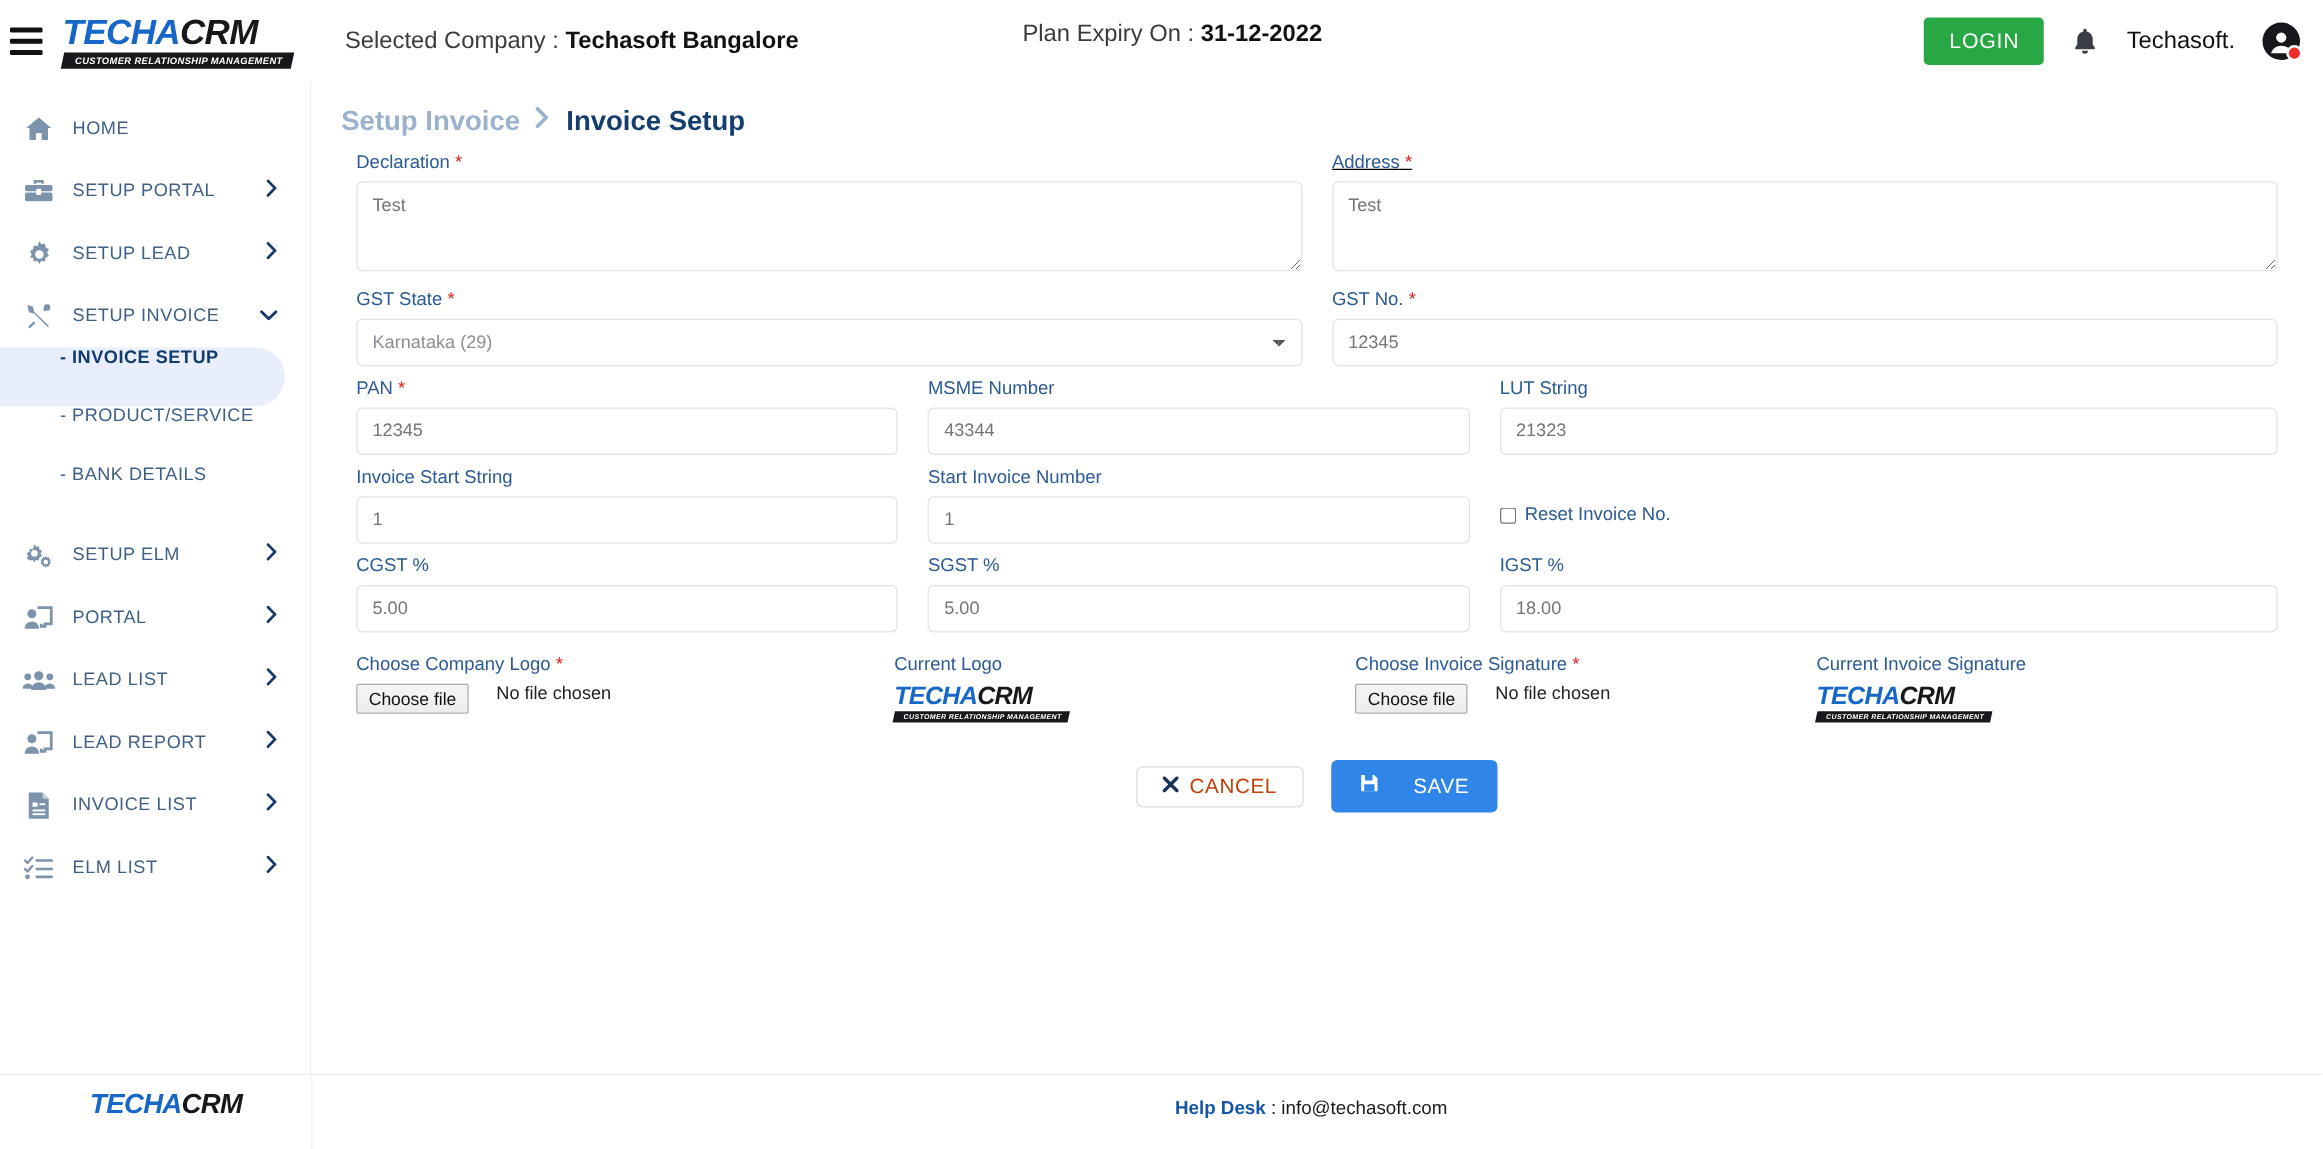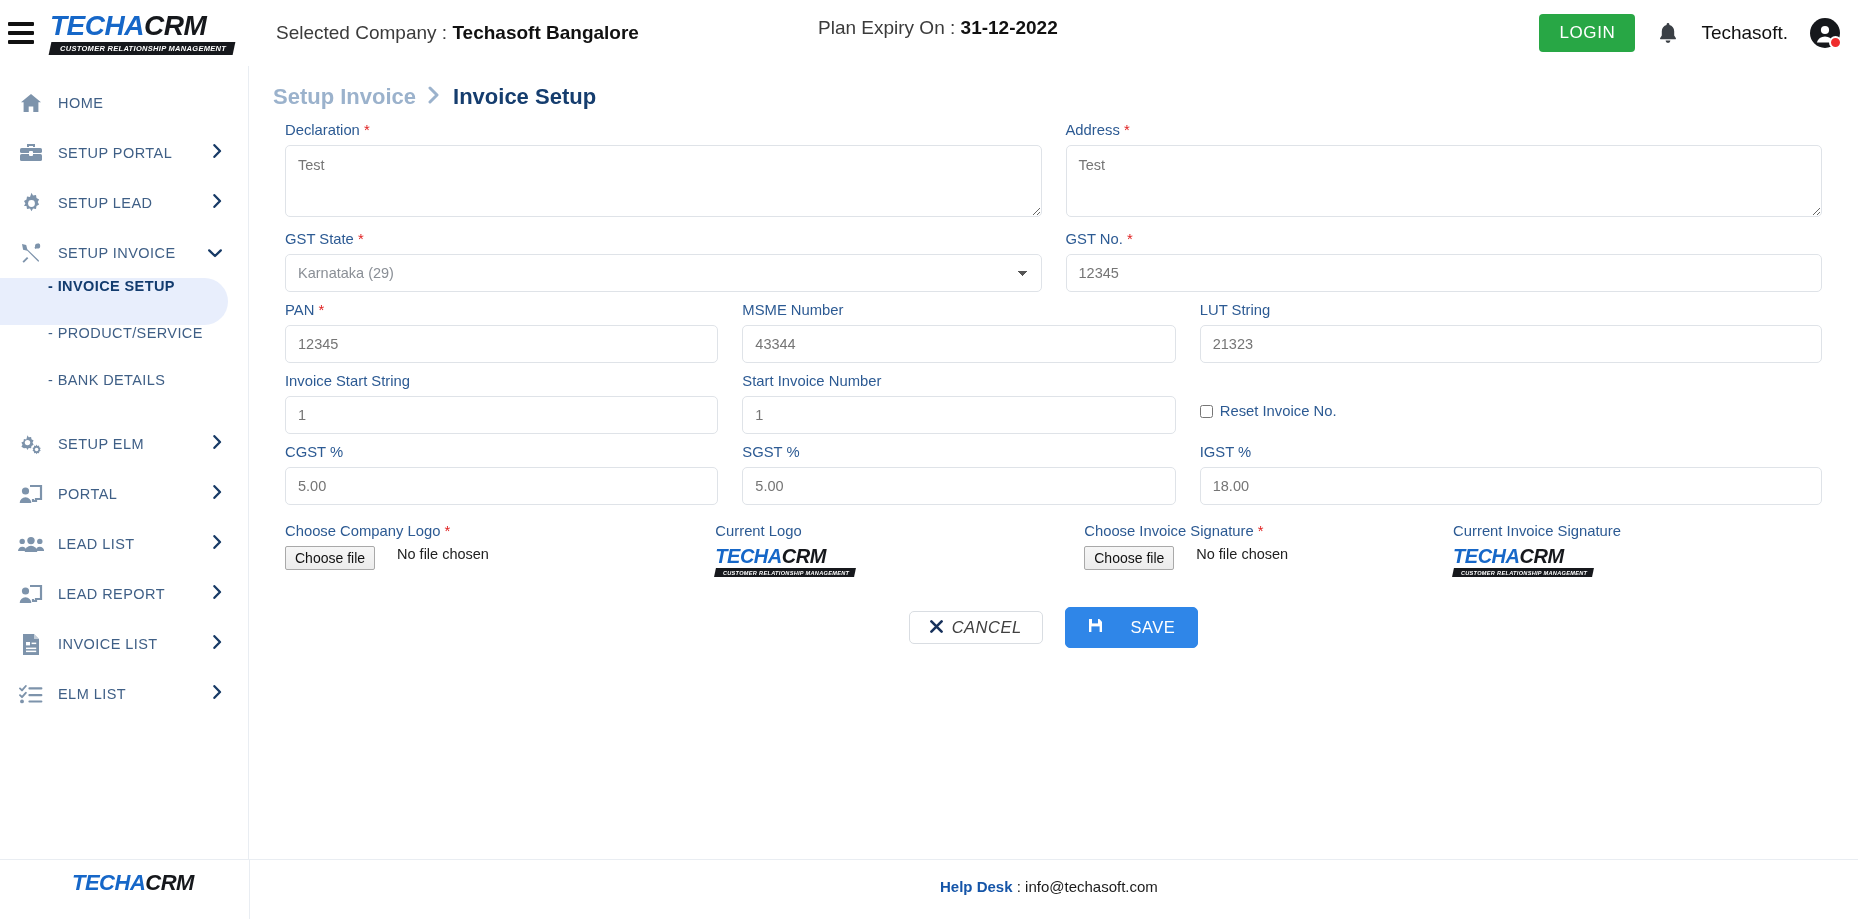--- a/index.html
+++ b/index.html
@@ -220,21 +220,21 @@
     gap: 22px; margin-top: 30px;
   }
   .btn {
     display:flex; align-items:center; gap: 9px;
     font-size: 16.5px; letter-spacing: 0.5px;
     border-radius: 5px; cursor: pointer;
     font-family: "Liberation Sans", sans-serif;
   }
   .btn-cancel {
     background: #fff; border: 1px solid #d9dde2;
-    color: #404040; padding: 6px 20px; font-style: italic;
+    color: #c2410c; padding: 6px 20px;
   }
   .btn-save {
     background: #2f86e8; border: 1px solid #2f86e8;
     color: #fff; padding: 10px 22px; gap: 28px;
   }
 
   
   .footer {
     position: absolute; left: 0; bottom: 0;
     width: 1858px; height: 60px;
@@ -497,21 +497,21 @@
   <div class="form-area">
 
     <div class="row">
       <div class="fg" style="width:50%;">
         <label class="lbl">
           <span>Declaration</span>
           <span class="req">*</span>
         </label>
         <textarea class="ctl" placeholder="Test" style=""></textarea>
       </div>
-      <div class="fg" style="width:50%;">
+      <div class="fg" style="width:50%;text-decoration:underline;">
         <label class="lbl">
           <span>Address</span>
           <span class="req">*</span>
         </label>
         <textarea class="ctl" placeholder="Test" style=""></textarea>
       </div>
     </div>
 
     <div class="row">
       <div class="fg" style="width:50%;">

